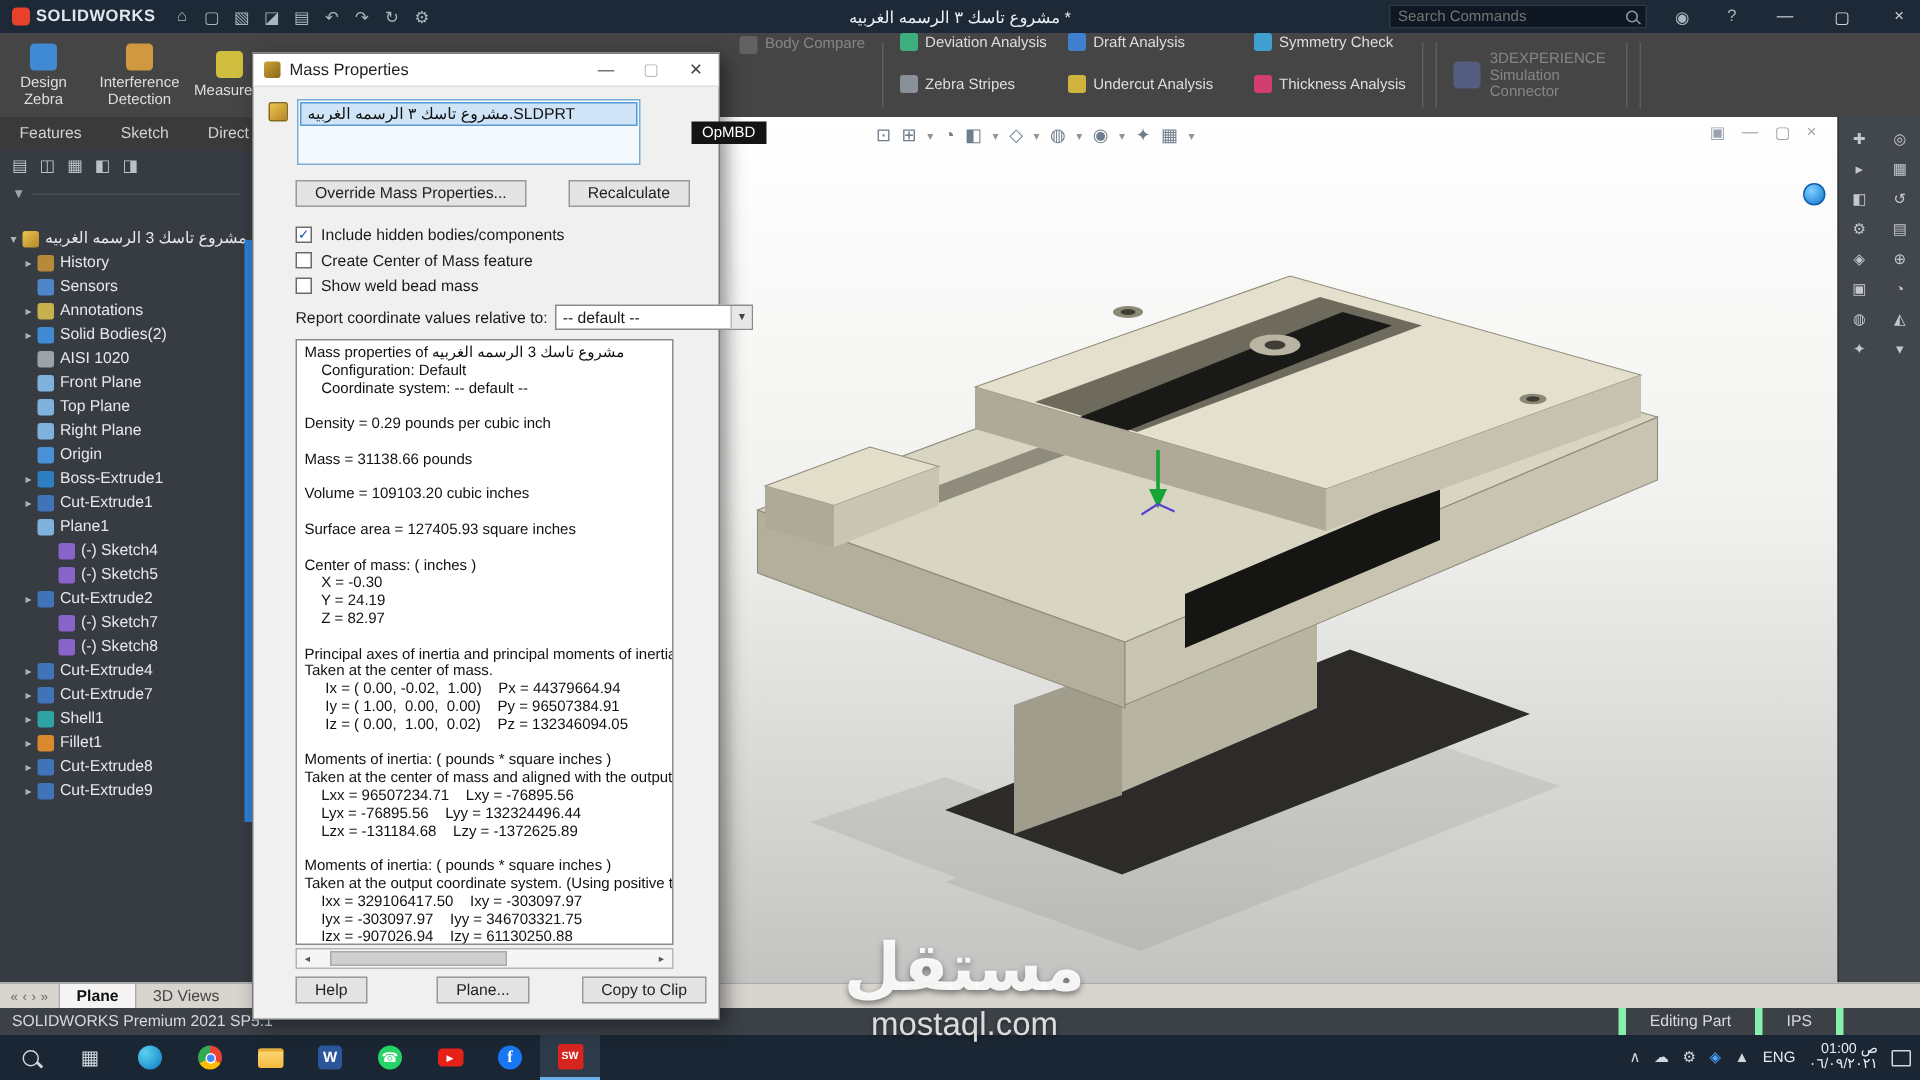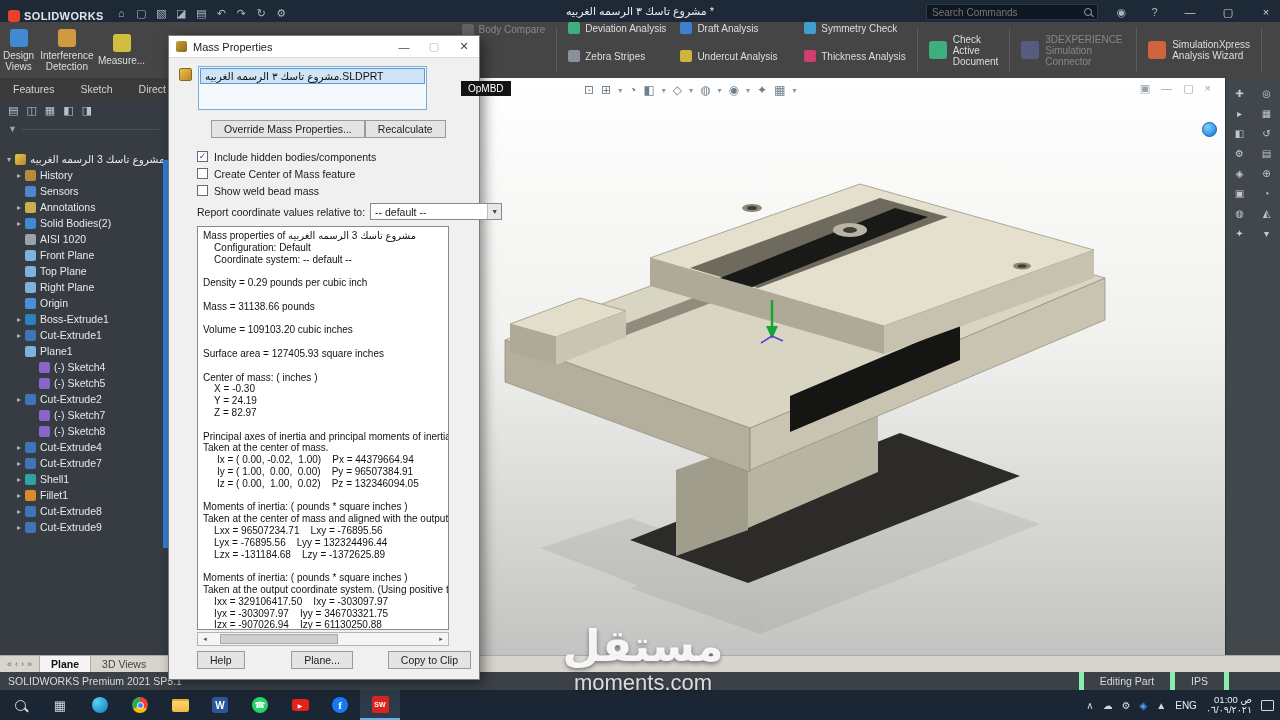--- a/index.html
+++ b/index.html
@@ -1,21 +1,21 @@
 <!DOCTYPE html>
 <html><head>
 <meta charset="utf-8">
 <style>
 *{margin:0;padding:0;box-sizing:border-box}
 html,body{width:1280px;height:720px}
 body{font-family:"Liberation Sans","DejaVu Sans",sans-serif;font-size:11px;color:#222}
 #screen{position:relative;width:1280px;height:720px;background:#fff;overflow:hidden}
 
 
-.titlebar{position:absolute;left:0;top:0;width:1280px;height:22px;background:#1d2936;display:flex;align-items:flex-end;color:#dfe6ec;z-index:10}
+.titlebar{position:absolute;left:0;top:0;width:1280px;height:22px;background:#1d2936;display:flex;align-items:center;color:#dfe6ec;z-index:10}
 .sw-logo{display:flex;align-items:center;gap:4px;padding:0 8px;font-weight:bold;font-size:11px;letter-spacing:.4px}
 .sw-gear{width:12px;height:12px;background:#e8412c;border-radius:3px;flex:none}
 .tb-icons{display:flex;gap:1px}
 .tb-ic{width:19px;height:18px;display:flex;align-items:center;justify-content:center;color:#a9b6c1;font-size:11px}
 .tb-title{position:absolute;left:50%;transform:translateX(-50%);top:0;height:22px;display:flex;align-items:center;font-size:11px;color:#eaf0f5;white-space:nowrap}
 .tb-right{margin-left:auto;display:flex;align-items:center;gap:14px;padding-right:2px}
 .search-box{display:flex;align-items:center;gap:5px;background:#0f1822;border:1px solid #2c3a47;width:172px;height:16px;padding:0 5px;color:#8fa0ad}
 .search-box input{flex:1;background:transparent;border:none;outline:none;color:#9fb0bd;font-size:10px;font-family:inherit}
 .mag{width:8px;height:8px;border:1.4px solid #8fa0ad;border-radius:50%;position:relative;flex:none}
 .mag::after{content:"";position:absolute;width:4px;height:1.4px;background:#8fa0ad;transform:rotate(45deg);right:-3px;bottom:-1px}
@@ -100,21 +100,21 @@
 .dlg-title{height:22px;background:#fff;border-bottom:1px solid #dcdcdc;display:flex;align-items:center;gap:6px;padding-left:7px;font-size:11px;color:#222;flex:none}
 .dlg-ic{width:11px;height:11px;background:linear-gradient(135deg,#caa23a,#8a6a1a);border-radius:2px}
 .dlg-btns{margin-left:auto;display:flex;height:100%}
 .dlg-btn{width:30px;height:100%;display:flex;align-items:center;justify-content:center;font-size:11px;color:#444}
 .dlg-btn.dim{color:#b5b5b5}
 .dlg-body{flex:1;padding:6px 8px 8px 10px;display:flex;flex-direction:column;font-size:10.5px;color:#1a1a1a}
 .file-row{display:flex;gap:6px;margin:2px 0 10px 0}
 .part-ic{width:13px;height:13px;background:linear-gradient(135deg,#e8c54a,#b8862a);border:1px solid #8a6a1a;border-radius:2px;margin-top:2px;flex:none}
 .file-box{flex:1;height:44px;background:#f4f9fd;border:1px solid #7aadd6;padding:1px;margin-right:44px}
 .file-sel{background:#cfe5f7;border:1px solid #5a9bd5;font-size:10.5px;padding:1px 4px;color:#111;white-space:nowrap;overflow:hidden}
-.btn-row{display:flex;gap:0;margin:0 0 10px 32px}
+.btn-row{display:flex;gap:28px;margin:0 0 10px 18px}
 .btn{background:#e4e4e4;border:1px solid #9a9a9a;font-size:10.5px;padding:2px 12px;color:#222;white-space:nowrap}
 .chk{display:flex;align-items:center;gap:6px;height:17px;margin-left:18px}
 .box{width:11px;height:11px;background:#fff;border:1px solid #6a6a6a;font-size:9px;line-height:9px;text-align:center;color:#1559b7;font-weight:bold;flex:none}
 .report-row{display:flex;align-items:center;gap:5px;margin:4px 0 6px 18px;white-space:nowrap}
 .combo{display:flex;align-items:center;background:#fff;border:1px solid #8a8a8a;height:17px;width:132px;font-size:10.5px;padding-left:4px;flex:none}
 .combo .ca{margin-left:auto;width:14px;height:100%;background:#e8e8e8;border-left:1px solid #bbb;display:flex;align-items:center;justify-content:center;font-size:7px;color:#444}
 .results{margin-left:18px;width:252px;height:404px;background:#fff;border:1px solid #8a8a8a;overflow:hidden;padding:3px 5px;white-space:pre;font-size:10px;line-height:11.8px;color:#111}
 .hscroll{margin-left:18px;margin-top:2px;width:252px;height:14px;border:1px solid #b5b5b5;background:#f5f5f5;display:flex;align-items:center}
 .sarr{width:14px;height:12px;font-size:7px;color:#555;display:flex;align-items:center;justify-content:center}
 .sthumb{height:10px;background:#cfcfcf;border:1px solid #aaa;width:118px;margin-left:8px}
@@ -157,21 +157,21 @@
       <span class="tb-ic">?</span>
       <span class="win-btn">—</span>
       <span class="win-btn">▢</span>
       <span class="win-btn">×</span>
     </div>
   </div>
 
   <div class="ribbon">
     <div class="rb-tall w1">
       <span class="ric-lg" style="background:#3f8ad2"></span>
-      <span>Design Views</span>
+      <span>Design Zebra</span>
     </div>
     <div class="rb-tall w2">
       <span class="ric-lg" style="background:#d0983f"></span>
       <span>Interference Detection</span>
     </div>
     <div class="rb-tall w3">
       <span class="ric-lg" style="background:#d0bf3f"></span>
       <span>Measure...</span>
     </div>
     <div class="rb-spacer"></div>
@@ -218,34 +218,26 @@
       <div class="rb-item">
         <span class="ric-sq" style="background:#d03f6f"></span>
         <span>Thickness Analysis</span>
       </div>
       <div class="rb-item">
         <span class="ric-sq" style="background:#3fd06f"></span>
         <span>Center Documents</span>
       </div>
     </div>
     <div class="rsep"></div>
-    <div class="rb-big">
-      <span class="ric-lg" style="background:#3fae7f"></span>
-      <span>Check Active Document</span>
-    </div>
     <div class="rsep"></div>
     <div class="rb-big disabled">
       <span class="ric-lg" style="background:#6a7fd0"></span>
       <span>3DEXPERIENCE Simulation Connector</span>
     </div>
     <div class="rsep"></div>
-    <div class="rb-big">
-      <span class="ric-lg" style="background:#d0643f"></span>
-      <span>SimulationXpress Analysis Wizard</span>
-    </div>
     <div class="rsep"></div>
     <div class="rb-big">
       
       
     </div>
   </div>
 
   <div class="tabstrip">
     <div class="tab">Features</div>
     <div class="tab">Sketch</div>
@@ -622,16 +614,16 @@
         <span class="sp1"></span>
         <button class="btn">Plane...</button>
         <span class="sp2"></span>
         <button class="btn">Copy to Clip</button>
       </div>
     </div>
   </div>
 
   <div class="watermark">
     <div class="wm-ar">مستقل</div>
-    <div class="wm-en">moments.com</div>
+    <div class="wm-en">mostaql.com</div>
   </div>
 
 </div>
 
 </body></html>

